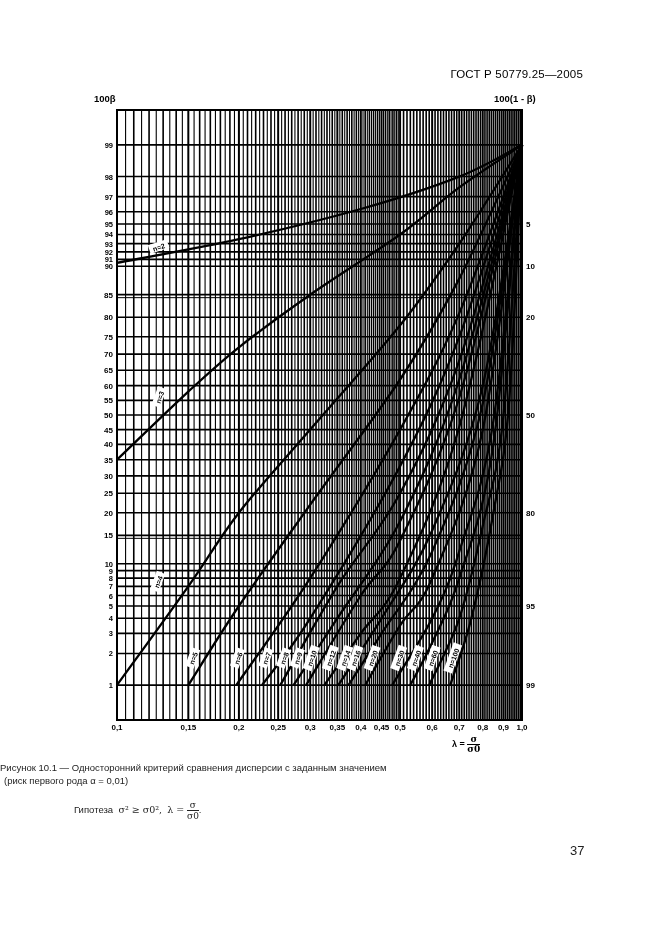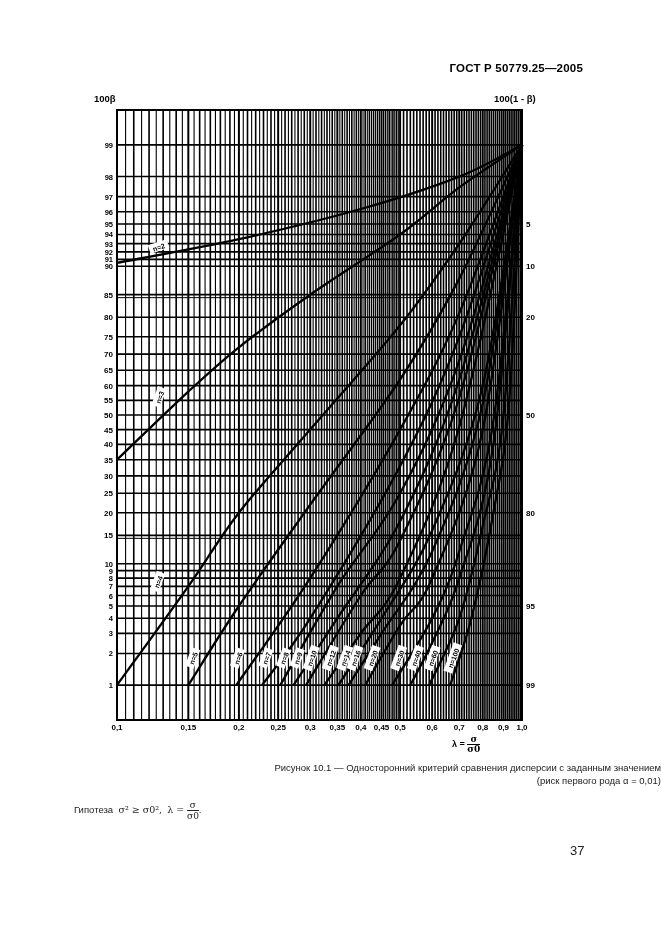--- a/index.html
+++ b/index.html
@@ -1,20 +1,20 @@
 <!DOCTYPE html>
 <html><head>
 <meta charset="utf-8">
 <style>
   html, body { margin:0; padding:0; background:#fff; }
   body { width:661px; height:935px; position:relative; overflow:hidden; font-family:"Liberation Sans", sans-serif; color:#000; }
-  .header { position:absolute; top:62px; right:78px; font-size:11.5px; font-weight:bold; letter-spacing:0.2px; }
+  .header { position:absolute; top:68px; right:78px; font-size:11.5px; font-weight:normal; letter-spacing:0.2px; }
   #chart { position:absolute; left:0; top:0; }
-  .caption { position:absolute; left:0; width:661px; top:761px; text-align:right; font-size:9.5px; color:#222; line-height:13px; }
-  .caption .l2 { padding-left:20px; }
+  .caption { position:absolute; left:0; width:661px; top:761px; text-align:left; font-size:9.5px; color:#222; line-height:13px; }
+  .caption .l2 { padding-left:4px; }
   .hyp { position:absolute; left:74px; top:800px; font-size:9.5px; color:#222; }
   .hyp .frac { display:inline-block; vertical-align:middle; text-align:center; font-family:"DejaVu Serif", serif; font-size:9px; line-height:10px; }
   .hyp .frac .num { border-bottom:1px solid #222; padding:0 1px; }
   .hyp .math { font-family:"DejaVu Serif", serif; font-size:9.5px; }
   .pagenum { position:absolute; left:570px; top:843px; font-size:13px; color:#222; }
   .lam { position:absolute; left:452px; top:735px; font-size:9px; font-weight:bold; }
   .lam .frac { display:inline-block; vertical-align:middle; text-align:center; line-height:9px; font-family:"DejaVu Serif", serif; }
   .lam .frac .num { border-bottom:1.5px solid #000; }
 </style>
 </head>

